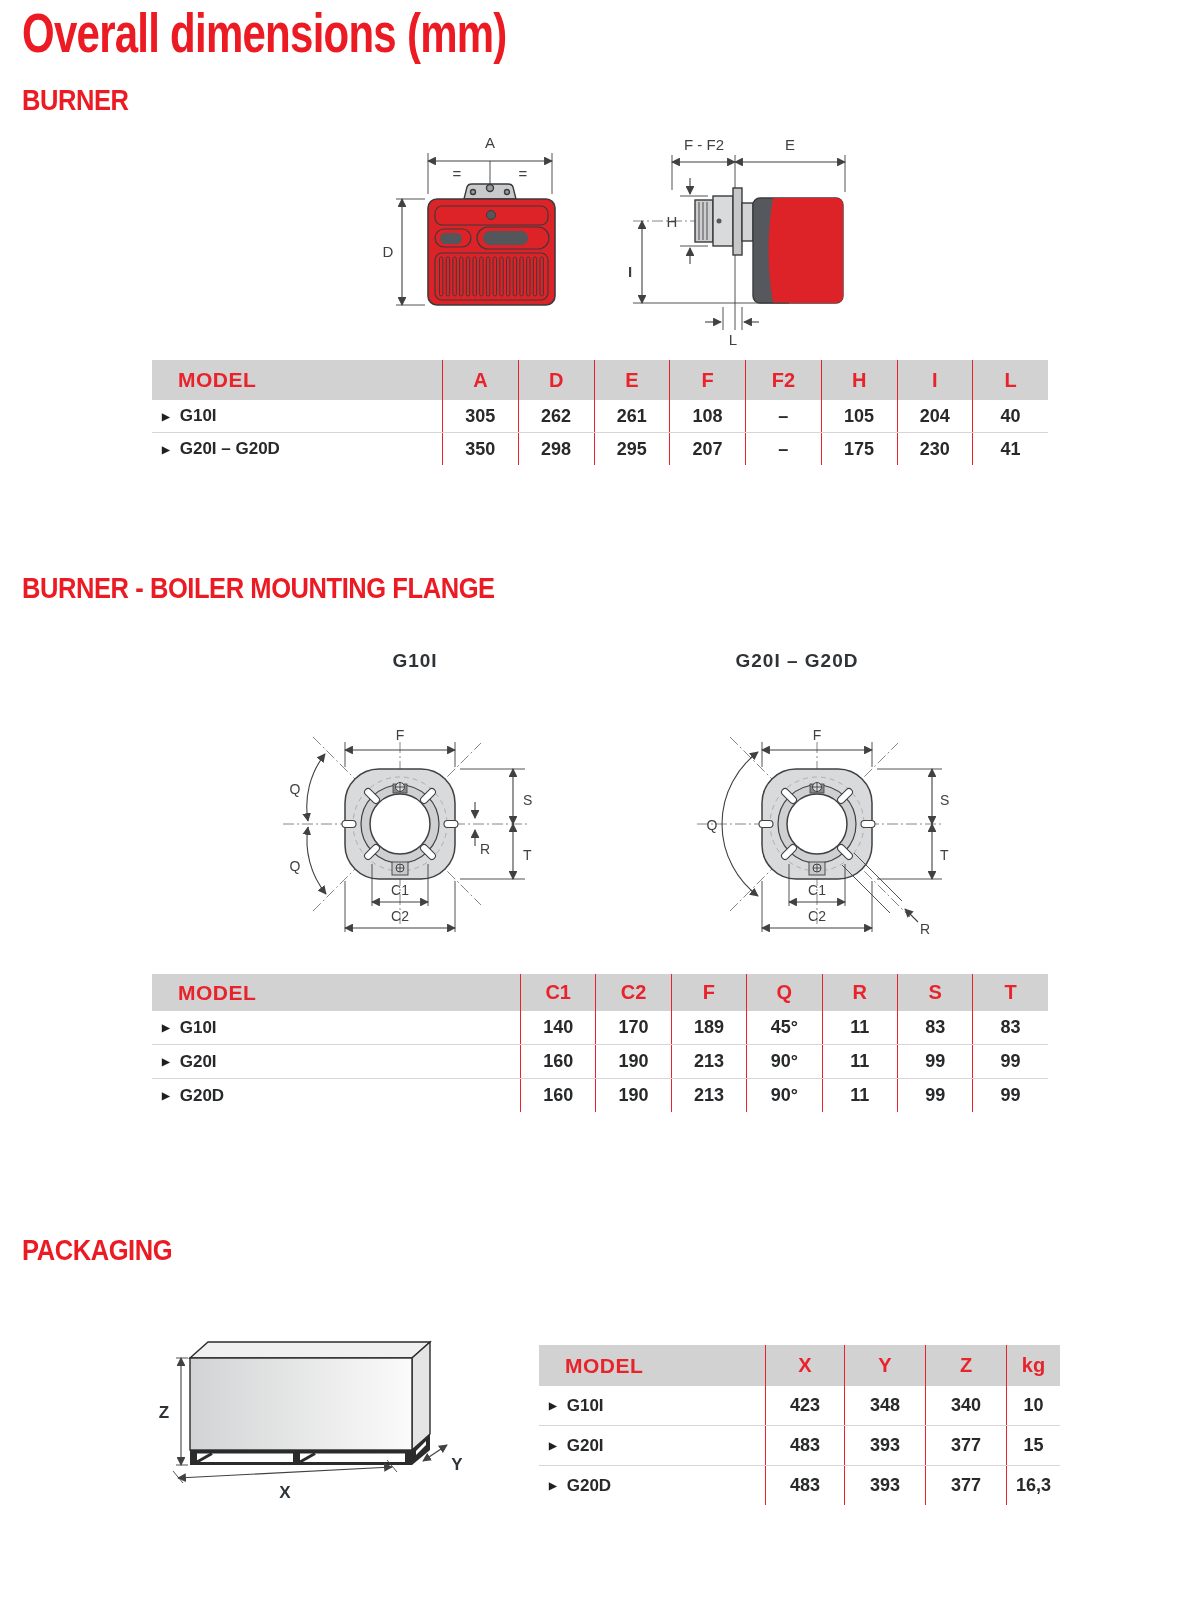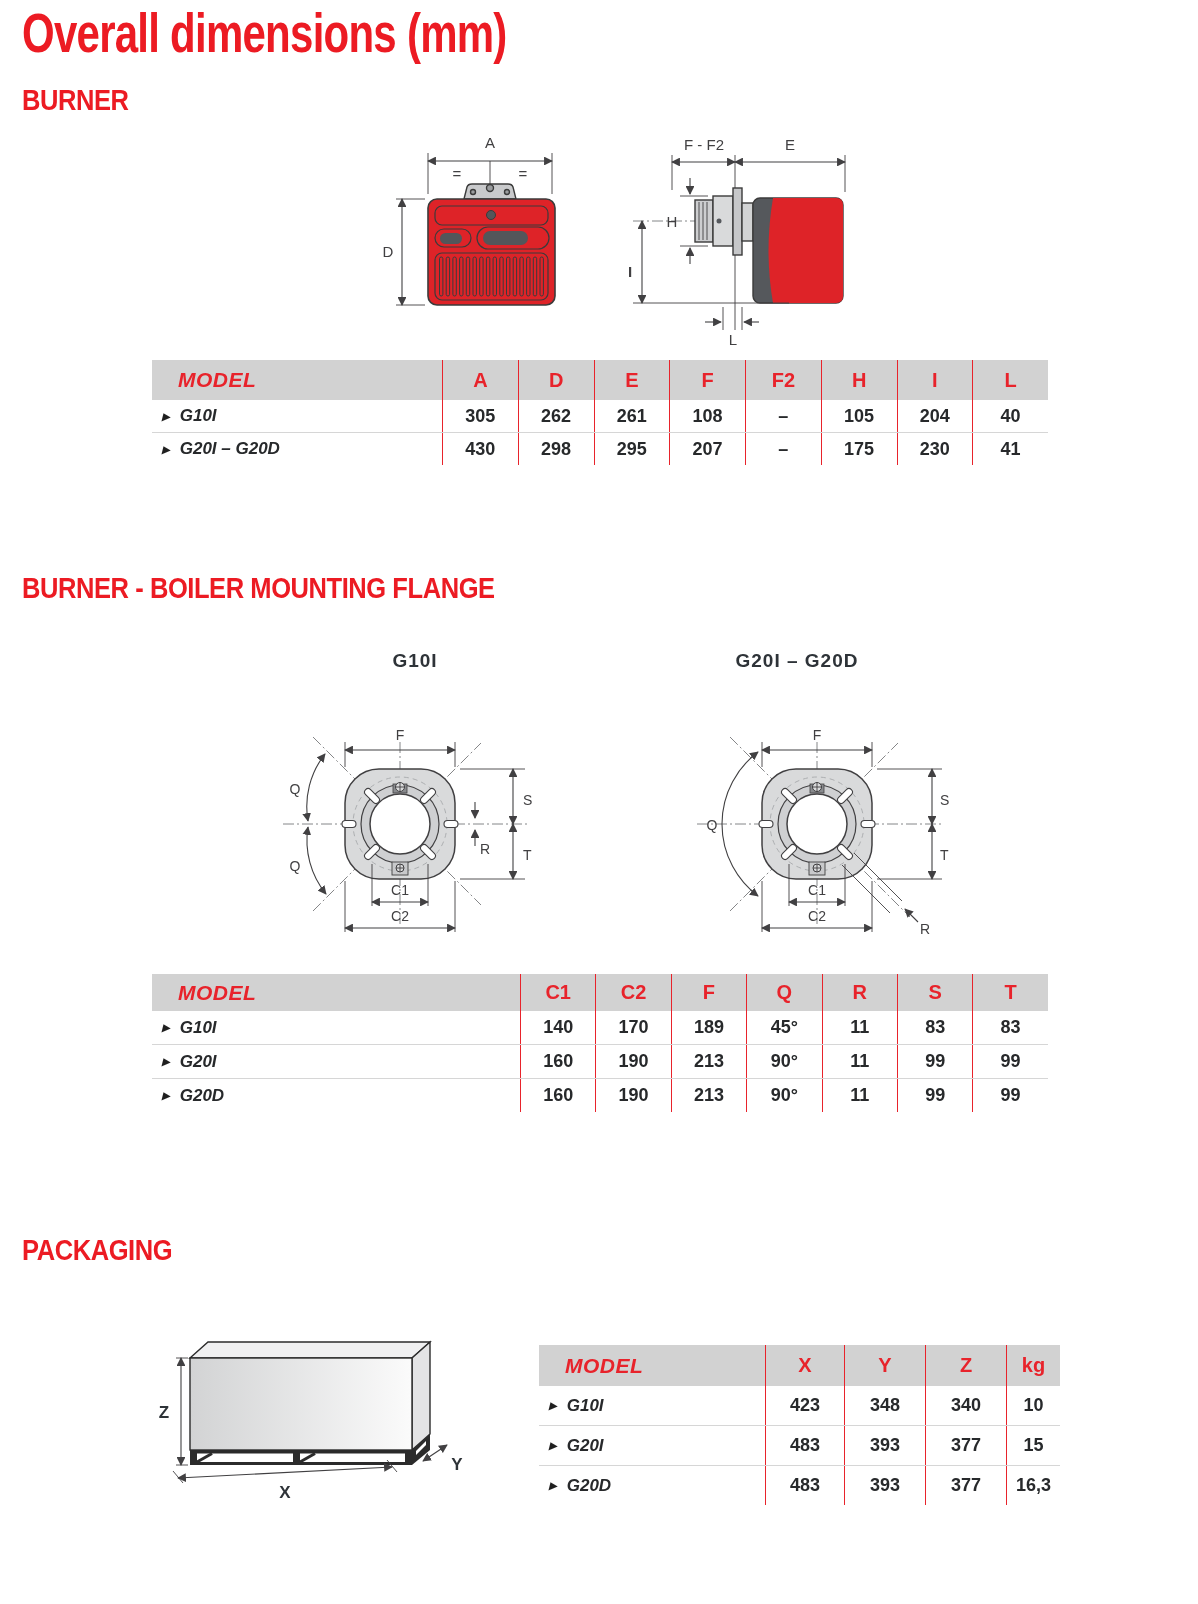--- a/index.html
+++ b/index.html
@@ -25,21 +25,21 @@
   .t2 .t-row { grid-template-columns:368px repeat(7,75.4px); }
   .t3 .t-row { grid-template-columns:226px 79px 81px 81px 54px; }
   .t-head { background:#d2d2d2; }
   .t1 .t-head { height:40px; } .t1 .t-body { height:32px; }
   .t2 .t-head { height:37px; } .t2 .t-body { height:33px; }
   .t3 .t-head { height:41px; } .t3 .t-body { height:39px; }
   .t-cell { display:flex; align-items:center; justify-content:center;
             font-weight:bold; font-size:18px; color:#27292b; }
   .t-cell + .t-cell { border-left:1.6px solid #e8232b; }
   .t-head .t-cell { color:#e8232b; font-size:20px; }
-  .t-cell.t-model { justify-content:flex-start; padding-left:26px; box-sizing:border-box;font-style:italic; }
+  .t-cell.t-model { justify-content:flex-start; padding-left:26px; box-sizing:border-box; }
   .t-head .t-cell.t-model { font-size:21px; letter-spacing:0.5px; }
   .t-body .t-cell.t-model { padding-left:10px; font-size:17px; }
   .t-body + .t-body { border-top:1px solid #d6d6d6; }
   .bullet { font-size:10px; margin-right:10px; color:#1f1f1f; }
 
   
   .capture-tooltip { position:absolute; left:484px; top:356px; width:228px; height:48px;
         background:rgba(56,56,56,0.96); border-radius:6px; color:#ffffff; font-size:15px;
         display:flex; align-items:center; justify-content:center; z-index:30; white-space:nowrap; }
 
@@ -198,21 +198,21 @@
         <div class="t-cell t-val">–</div>
         <div class="t-cell t-val">105</div>
         <div class="t-cell t-val">204</div>
         <div class="t-cell t-val">40</div>
       </div>
       <div class="t-row t-body">
         <div class="t-cell t-model">
           <div class="bullet">▶</div>
           <div class="">G20I – G20D</div>
         </div>
-        <div class="t-cell t-val">430</div>
+        <div class="t-cell t-val">350</div>
         <div class="t-cell t-val">298</div>
         <div class="t-cell t-val">295</div>
         <div class="t-cell t-val">207</div>
         <div class="t-cell t-val">–</div>
         <div class="t-cell t-val">175</div>
         <div class="t-cell t-val">230</div>
         <div class="t-cell t-val">41</div>
       </div>
     </div>
 

